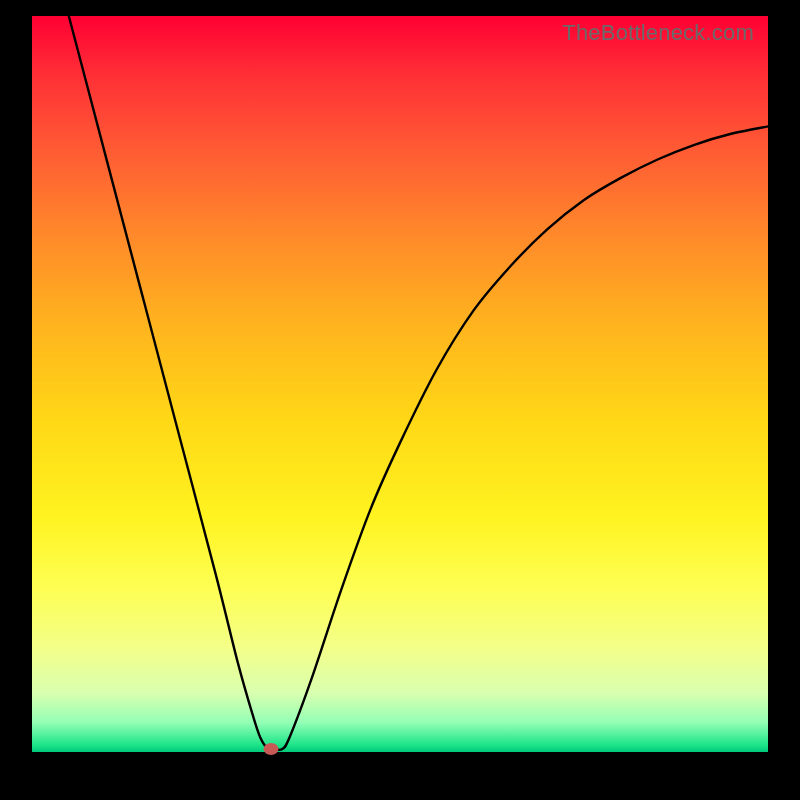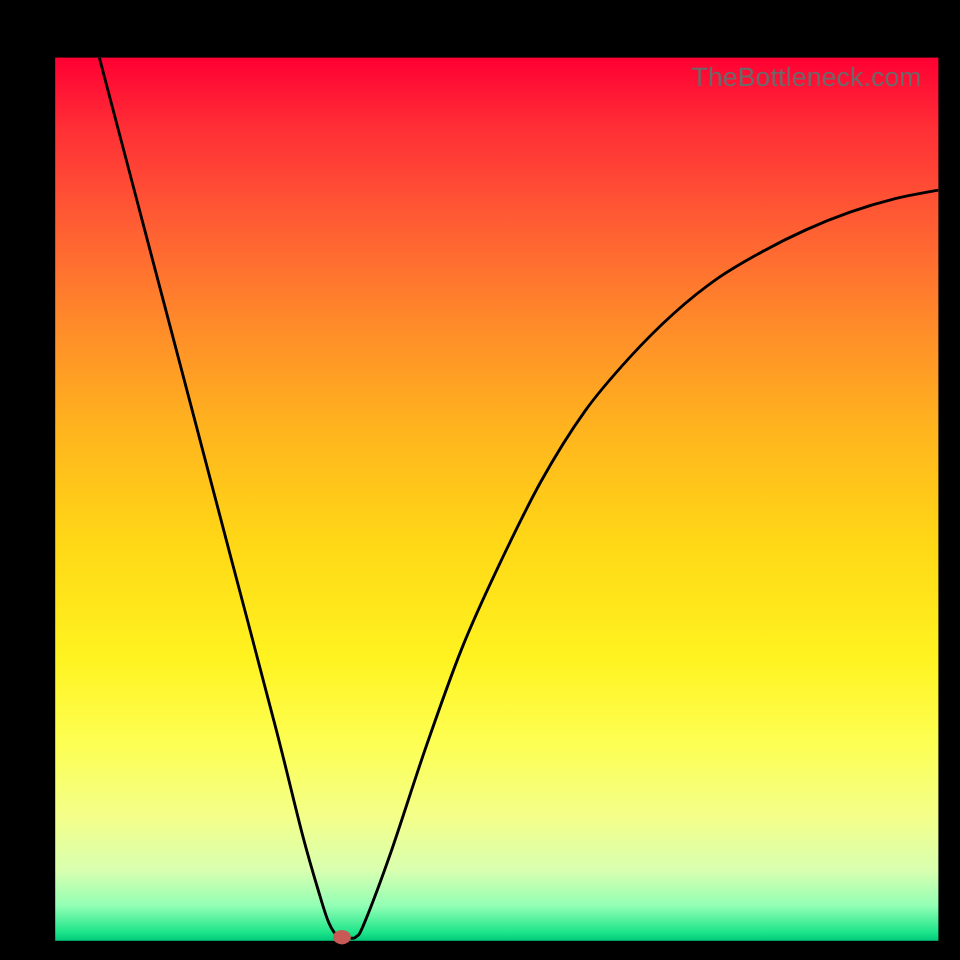--- a/index.html
+++ b/index.html
@@ -13,39 +13,38 @@
   }
   .frame {
     position: relative;
     width: 800px;
     height: 800px;
     background: #000;
   }
   .plot-area {
     position: absolute;
     left: 32px;
-    top: 48px;
+    top: 16px;
     width: 736px;
     height: 736px;
     background: linear-gradient(to bottom,
       #ff0033 0%,
       #ff2f36 8%,
       #ff5a34 18%,
       #ff8a2a 30%,
       #ffb41e 42%,
       #ffd816 55%,
       #fff320 68%,
       #fdff55 78%,
       #f3ff8a 86%,
       #d9ffb0 92%,
       #93ffb5 96%,
       #1fe58a 99%,
       #00c97a 100%
     );
-    margin-left: 14px;
   }
   .watermark {
     position: absolute;
     top: 4px;
     right: 14px;
     color: #6a6a6a;
     font-size: 22px;
     font-weight: 500;
     letter-spacing: 0.2px;
     user-select: none;

